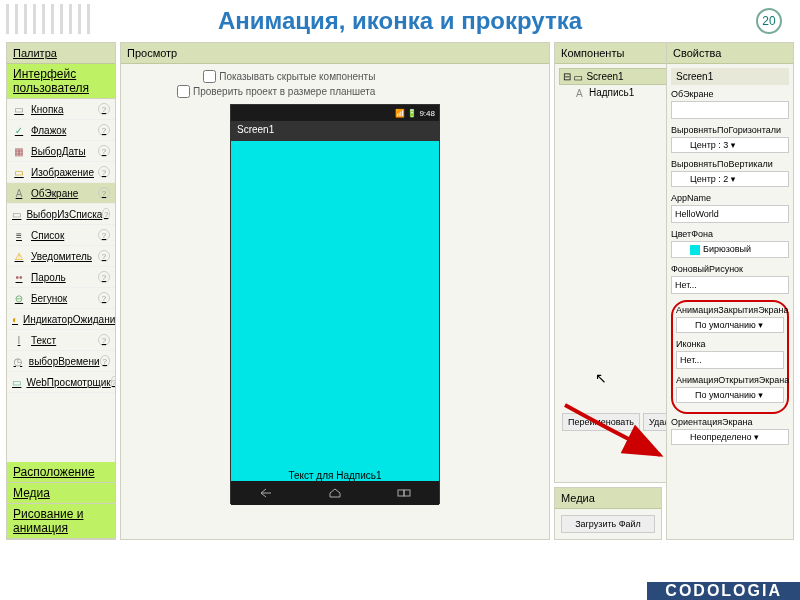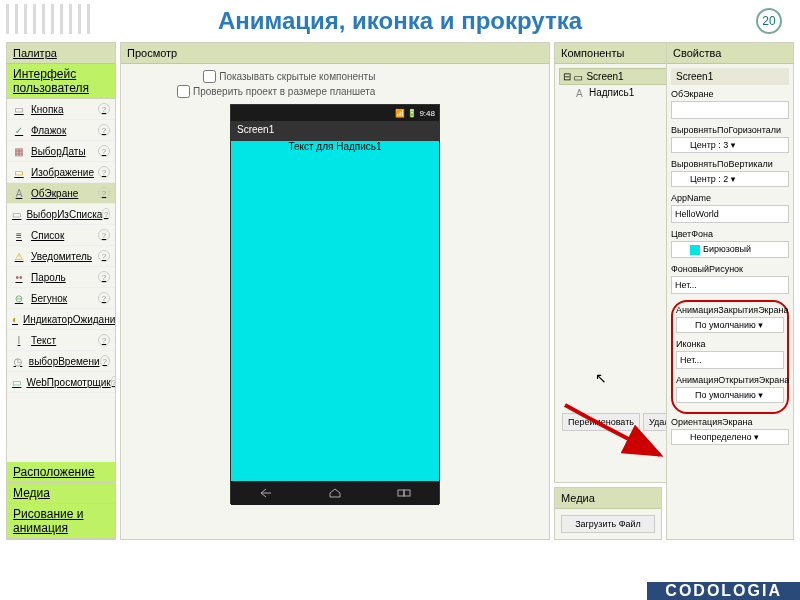--- a/index.html
+++ b/index.html
@@ -20,21 +20,21 @@
 .pal-label { flex: 1; font-size: 10px; }
 .pal-help { width: 12px; height: 12px; border: 1px solid #ccc; border-radius: 50%; font-size: 8px; display: flex; align-items: center; justify-content: center; color: #999; }
 .viewer { flex: 1; }
 .viewer-body { flex: 1; padding: 6px; display: flex; flex-direction: column; align-items: center; }
 .checks { align-self: flex-start; margin-bottom: 4px; margin-left: 50px; }
 .chk { display: flex; align-items: center; font-size: 10px; color: #555; margin-bottom: 2px; justify-content: flex-end; }
 .chk input { margin-right: 3px; }
 .phone { width: 210px; height: 400px; background: #1a1a1a; border: 1px solid #333; position: relative; }
 .phone-status { height: 16px; background: #1a1a1a; color: #fff; font-size: 8px; display: flex; justify-content: flex-end; align-items: center; padding: 0 4px; gap: 2px; }
 .phone-title { height: 20px; background: #333; color: #fff; font-size: 10px; padding: 3px 6px; }
-.phone-screen { height: 340px; background: #00e5e5; display: flex; align-items: flex-start; justify-content: center; color: #000; font-size: 10px; }
+.phone-screen { height: 340px; background: #00e5e5; display: flex; align-items: flex-end; justify-content: center; color: #000; font-size: 10px; }
 .phone-nav { height: 24px; background: #1a1a1a; display: flex; justify-content: space-around; align-items: center; color: #aaa; }
 .nav-btn { width: 18px; height: 14px; display: flex; align-items: center; justify-content: center; }
 .components { width: 120px; }
 .comp-body { flex: 1; padding: 4px; }
 .comp-tree { font-size: 10px; }
 .tree-item { padding: 2px 3px; display: flex; align-items: center; }
 .tree-item.root { background: #d8e0b8; border: 1px solid #c0c8a0; }
 .tree-child { margin-left: 14px; }
 .tree-icon { width: 10px; height: 10px; margin-right: 3px; }
 .comp-buttons { display: flex; gap: 3px; margin-top: 310px; padding: 3px; }

